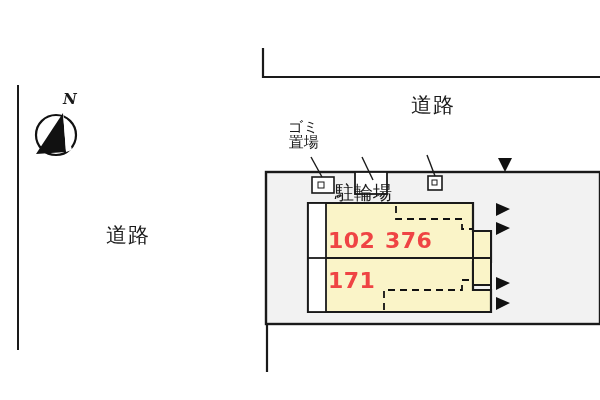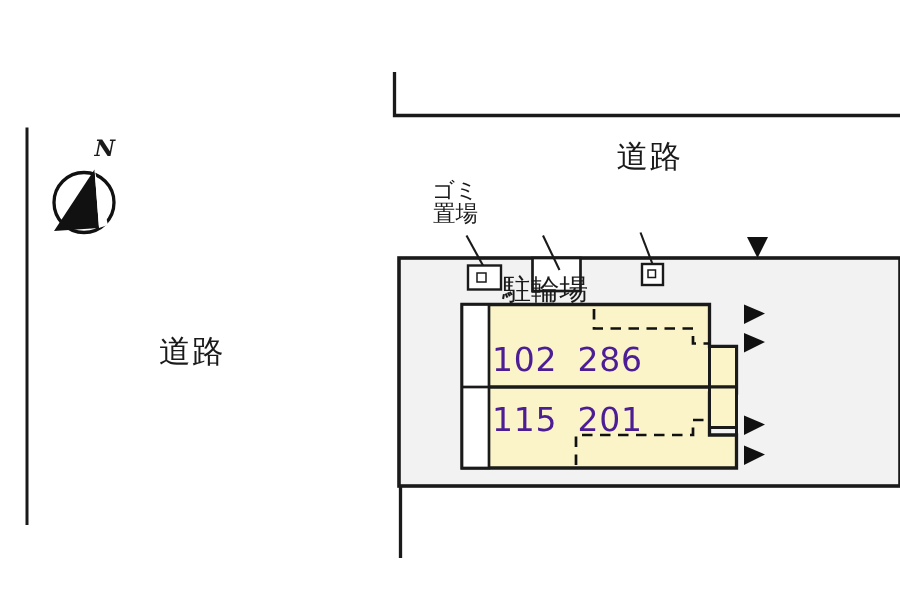--- a/index.html
+++ b/index.html
@@ -65,23 +65,24 @@
     left: 63px;
     top: 92px;
     font-size: 15px;
     font-style: italic;
     font-weight: 700;
     font-family: "DejaVu Serif", "Liberation Serif", serif;
   }
   .unit-num {
     position: absolute;
     font-size: 22px;
-    color: #4c1d95;
+    color: #ef4444;
     letter-spacing: 0.5px;
     font-family: "DejaVu Sans", "Liberation Sans", sans-serif;
+    font-weight: bold;
   }
   .u102 { left: 328px; top: 228px; }
   .u202 { left: 385px; top: 228px; }
   .u101 { left: 328px; top: 268px; }
   .u201 { left: 385px; top: 268px; }
 </style>
 </head>
 <body>
 
 <div id="stage">
@@ -144,17 +145,16 @@
 
   <div class="lbl lbl-gomi">
     <span>ゴミ</span>
     <span>置場</span>
   </div>
 
   <div class="lbl lbl-chuurin">駐輪場</div>
 
 
   <div class="unit-num u102">102</div>
-  <div class="unit-num u202">286</div>
-  <div class="unit-num u101">115</div>
-  <div class="unit-num u201">201</div>
+  <div class="unit-num u202">376</div>
+  <div class="unit-num u101">171</div>
 
 </div>
 
 </body></html>

